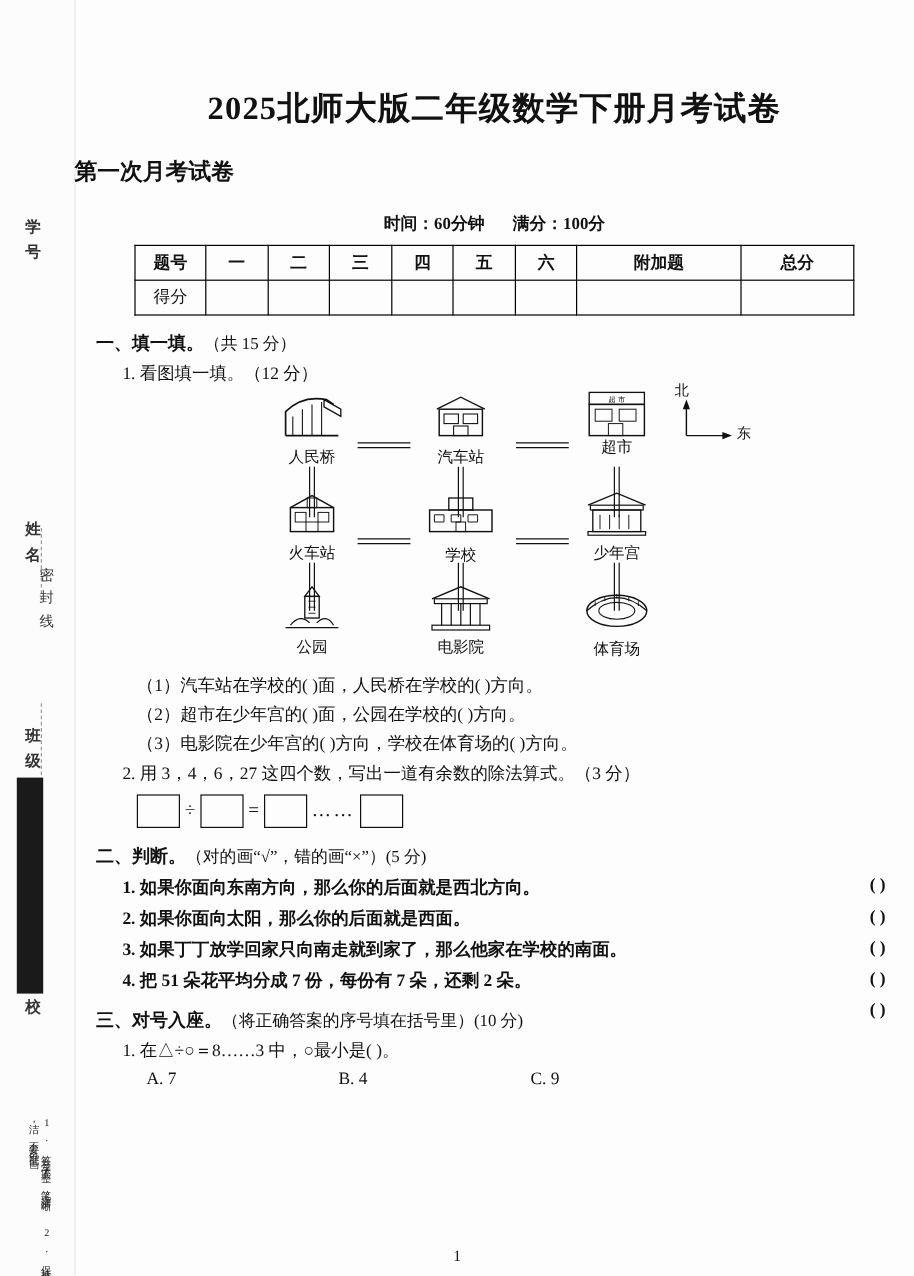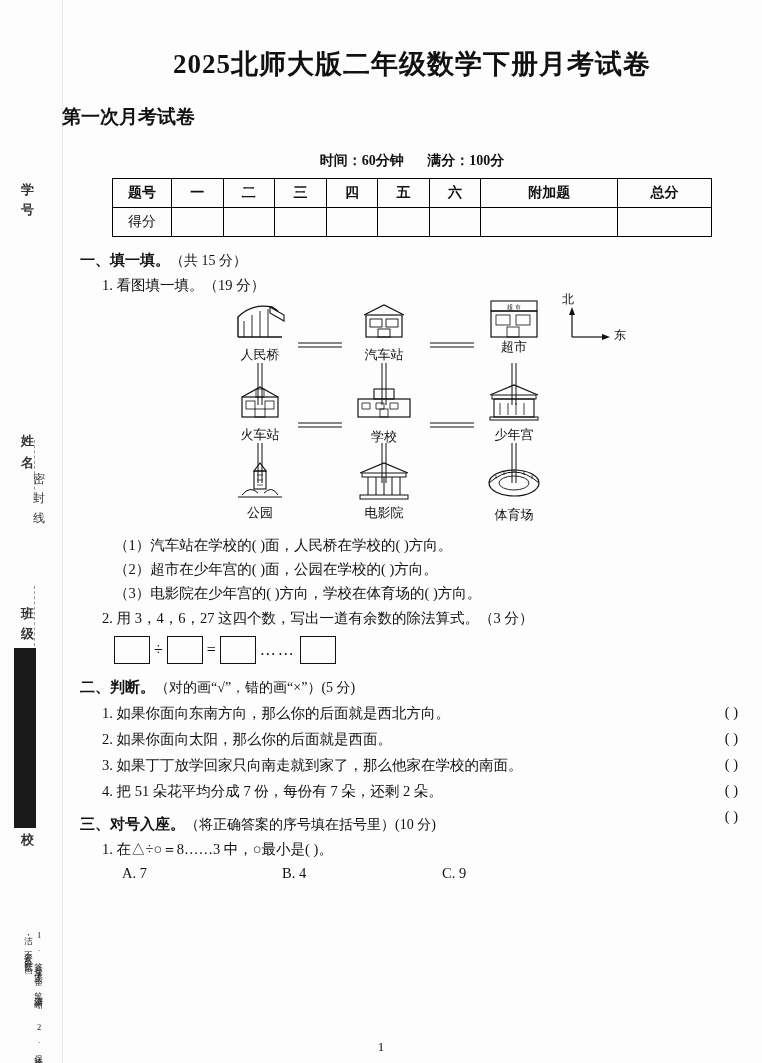--- a/index.html
+++ b/index.html
@@ -39,21 +39,21 @@
     padding:6px 2px;box-sizing:border-box;
   }
   .dashline{
     position:absolute;left:34px;width:0;border-left:1px dashed #999;
   }
 
   .content{
     position:absolute;left:62px;top:0;width:700px;height:1063px;
   }
   h1.title{
-    margin:0;padding-top:46px;
+    margin:0;padding-top:72px;
     text-align:center;
     font-size:27px;
     font-weight:bold;
     font-family:"Liberation Serif", serif;
     letter-spacing:1px;
   }
   h2.subtitle{
     margin:0;padding-top:22px;
     font-size:19px;
     font-weight:bold;
@@ -126,20 +126,21 @@
   }
   .bx{
     width:34px;height:26px;border:1px solid #111;display:inline-block;
   }
   .dots{letter-spacing:2px;}
 
   .tf{
     font-size:14.5px;
     margin:7px 0 0 40px;
     position:relative;
+    font-weight:bold;
   }
   .tf .tail{
     position:absolute;right:24px;
   }
 
   .opts{
     margin:6px 0 0 60px;
     font-size:14.5px;
     display:flex;
   }
@@ -202,21 +203,21 @@
         <td></td>
         <td></td>
         <td></td>
       </tr>
     </tbody>
       </table>
 
     <div class="sec">
       <span>一、填一填。</span><span class="normal">（共 15 分）</span>
     </div>
-    <div class="q">1. 看图填一填。（19 分）</div>
+    <div class="q">1. 看图填一填。（12 分）</div>
 
     <div class="map">
 
       <div class="compass">
         <svg width="86" height="56" viewBox="0 0 86 56">
           <line x1="20" y1="34" x2="20" y2="10" stroke="#111" stroke-width="1.2"></line>
           <polygon points="20,4 17,12 23,12" fill="#111"></polygon>
           <line x1="20" y1="34" x2="52" y2="34" stroke="#111" stroke-width="1.2"></line>
           <polygon points="58,34 50,31 50,37" fill="#111"></polygon>
         </svg>

